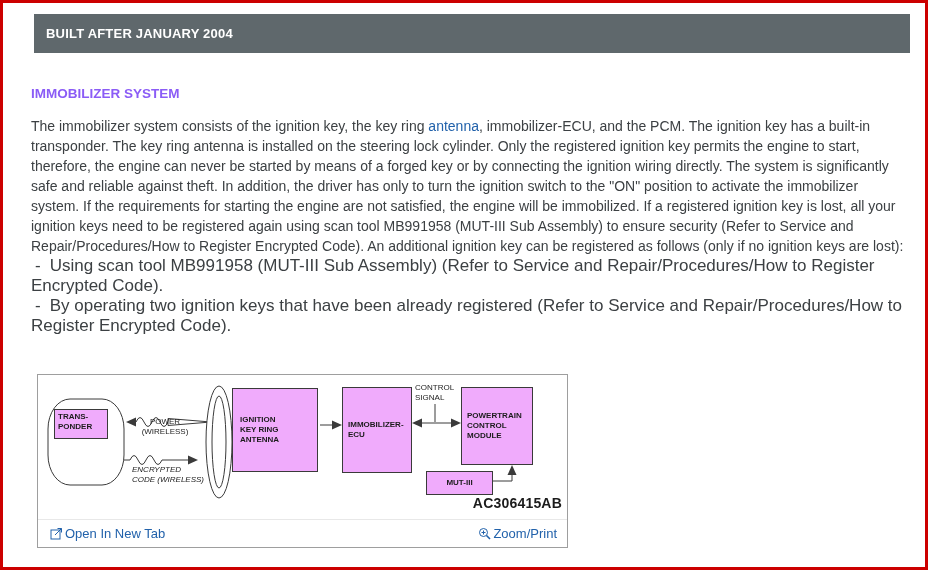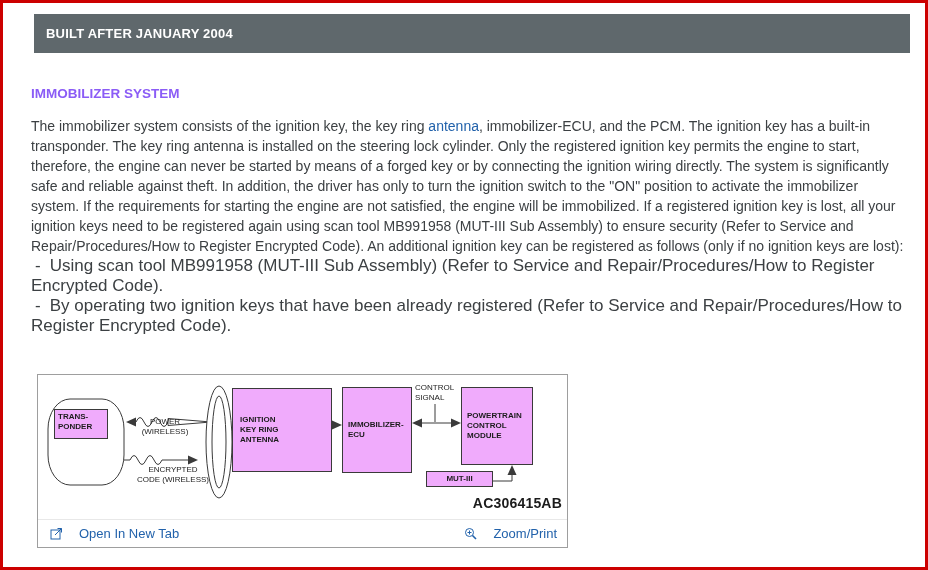--- a/index.html
+++ b/index.html
@@ -50,34 +50,34 @@
     position:absolute;font-size:8px;line-height:1.25;color:#1c1c1c;
     white-space:pre-line;
   }
   .dbox{
     position:absolute;font-size:8px;line-height:1.25;color:#1c1c1c;
     white-space:pre-line;border:1px solid #3a3a3a;background:#f0abfc;
     display:flex;align-items:center;font-weight:bold;
   }
   .lbl-transponder{left:16px;top:34px;width:54px;height:30px;padding:2px 3px;display:block;}
   .lbl-power{left:98px;top:18px;width:58px;text-align:center;margin-top:24px;}
-  .lbl-encrypted{left:94px;top:90px;width:82px;text-align:center;}
-  .box-antenna{left:194px;top:13px;width:100px;height:84px;padding-left:7px;}
+  .lbl-encrypted{left:94px;top:90px;width:82px;font-style:italic;}
+  .box-antenna{left:194px;top:13px;width:86px;height:84px;padding-left:7px;}
   .box-ecu{left:304px;top:12px;width:70px;height:86px;padding-left:5px;}
   .lbl-control{left:377px;top:8px;width:50px;}
   .box-pcm{left:423px;top:12px;width:72px;height:78px;padding-left:5px;}
-  .box-mut{left:388px;top:96px;width:67px;height:16px;justify-content:center;}
+  .box-mut{left:388px;top:96px;width:67px;height:24px;justify-content:center;}
   .figure-code{position:absolute;right:5px;top:120px;font-size:14px;font-weight:700;color:#1c1c1c;letter-spacing:.2px;}
   .figure-footer{
     height:28px;border-top:1px solid #e8e8e8;
     display:flex;justify-content:space-between;align-items:center;
     padding:0 10px 0 12px;
   }
   .footer-link{
-    display:flex;align-items:center;gap:16px;
+    display:flex;align-items:center;gap:2px;
     color:var(--link-blue);font-size:13px;text-decoration:none;cursor:pointer;text-align:center;
   }
 </style>
 </head>
 <body>
 
 <div class="header-bar">
   <span>BUILT AFTER JANUARY 2004</span>
 </div>
 

